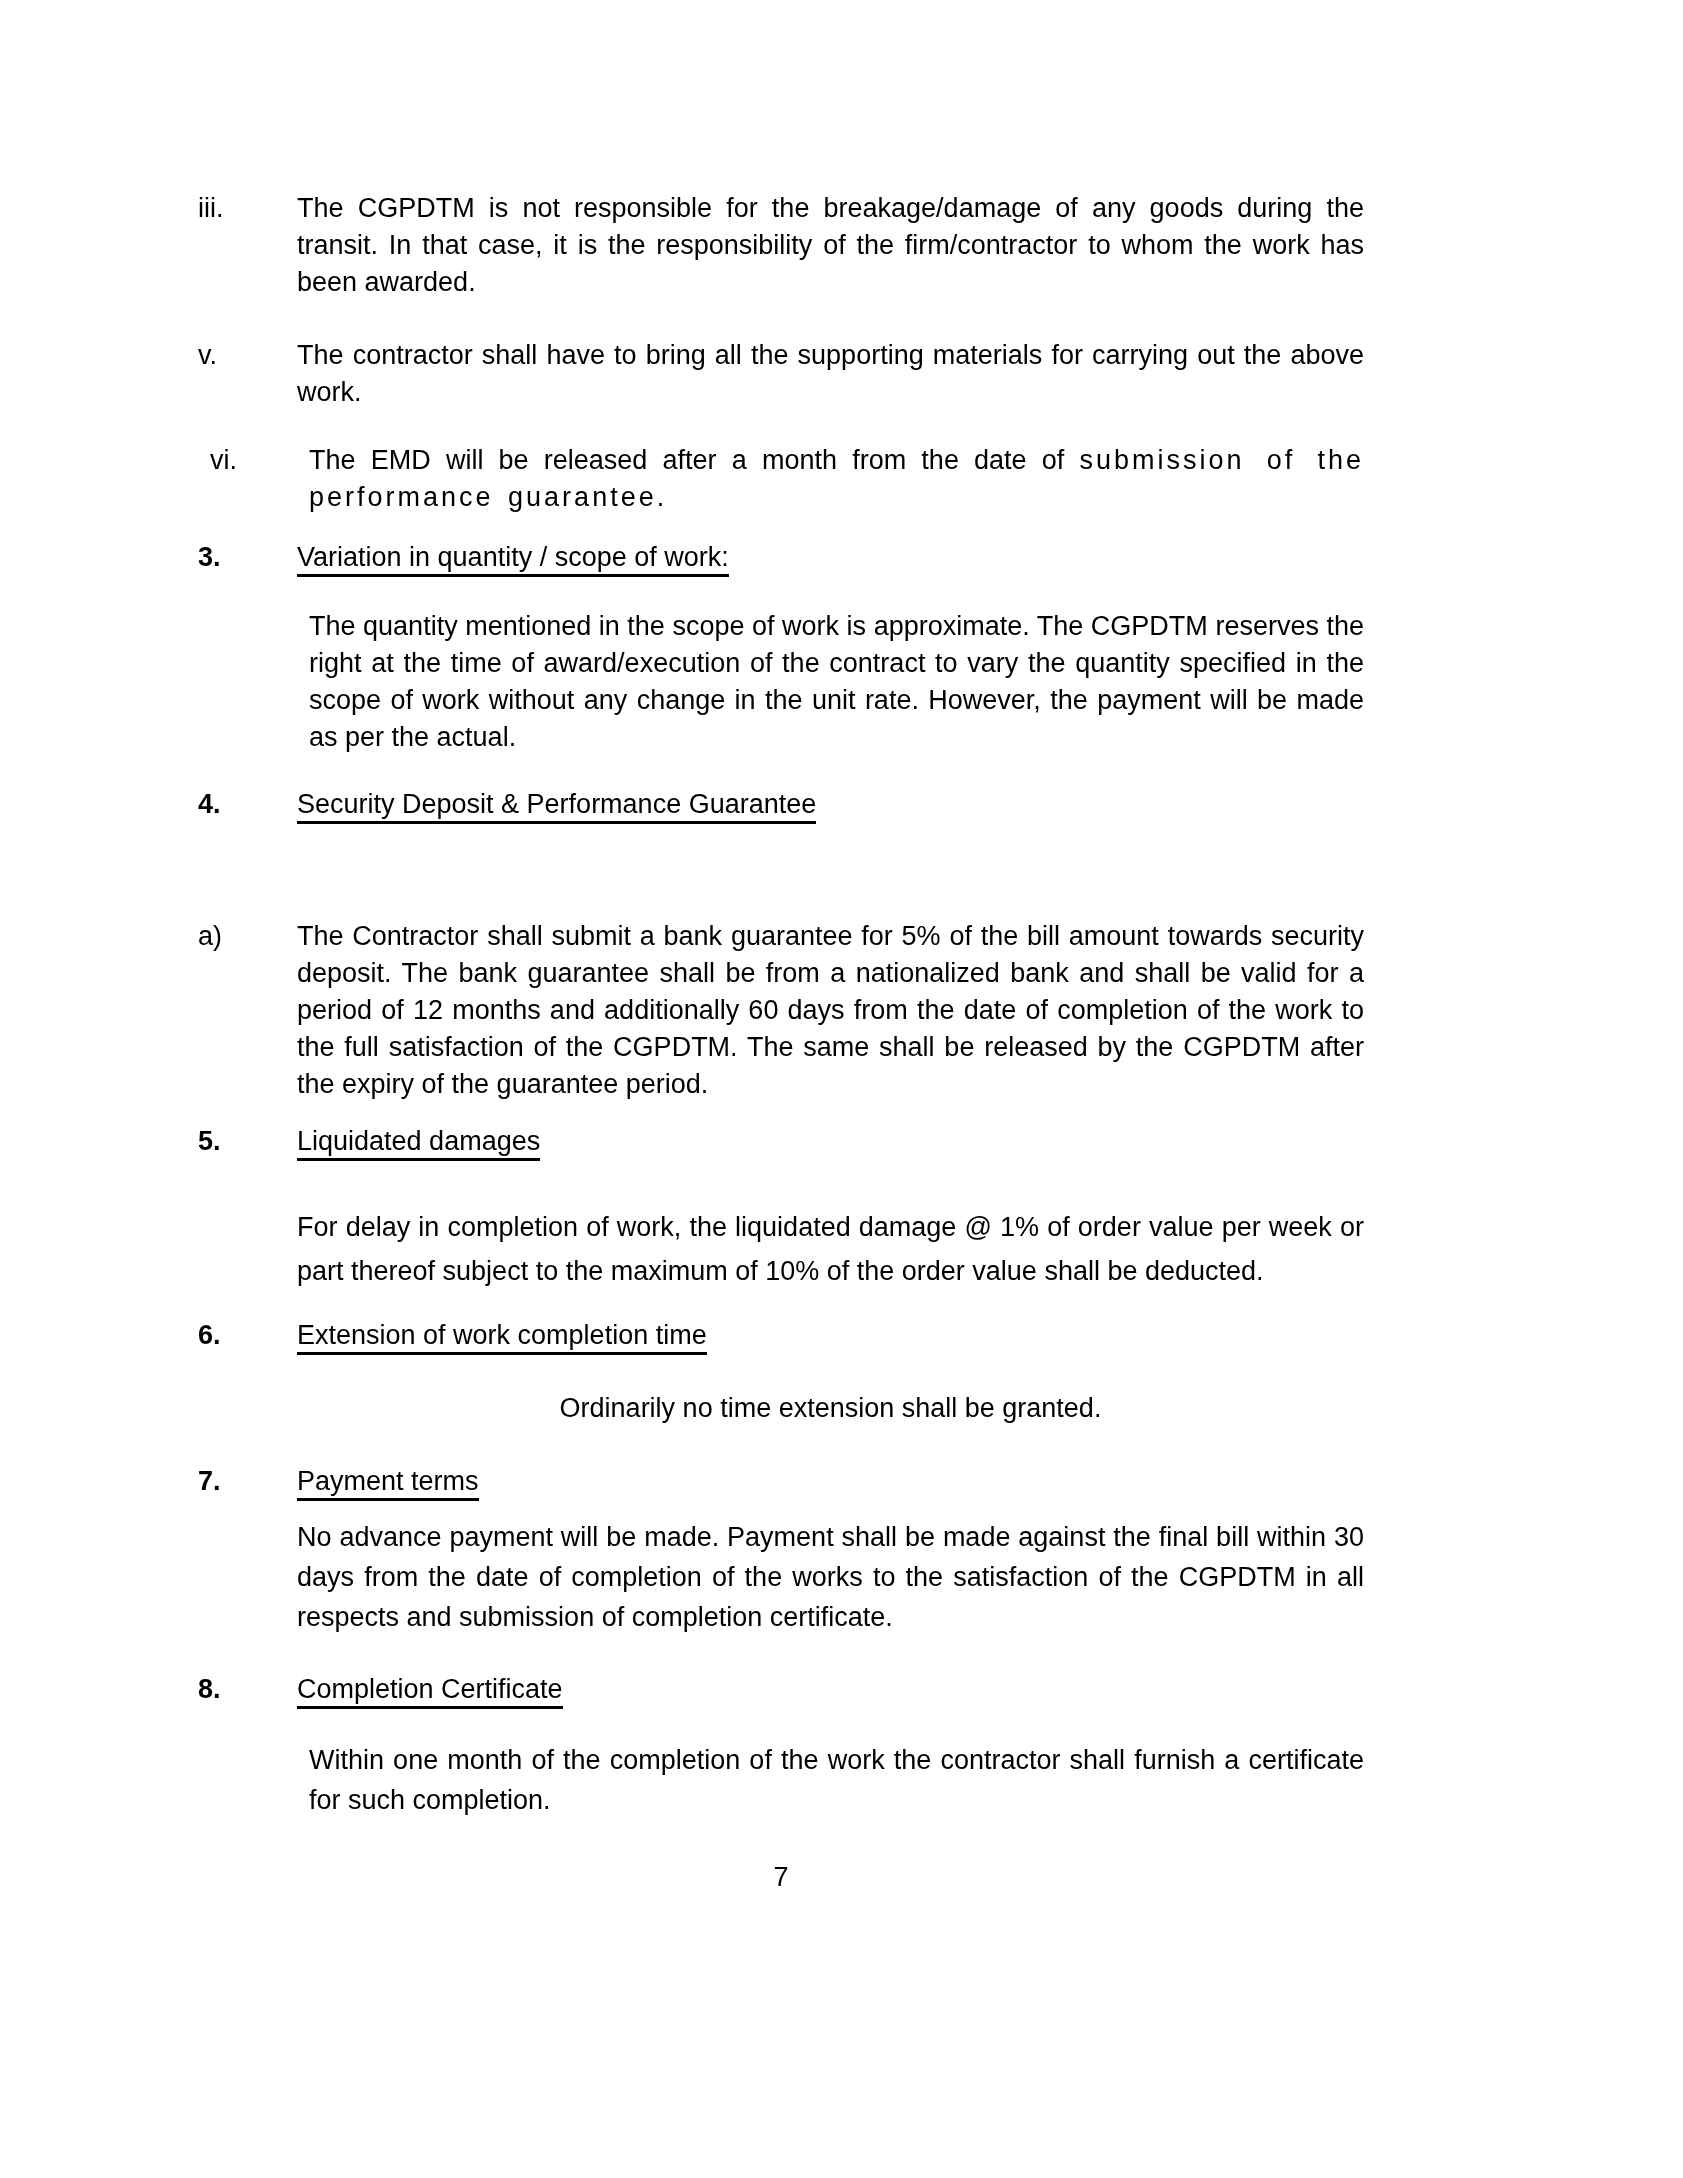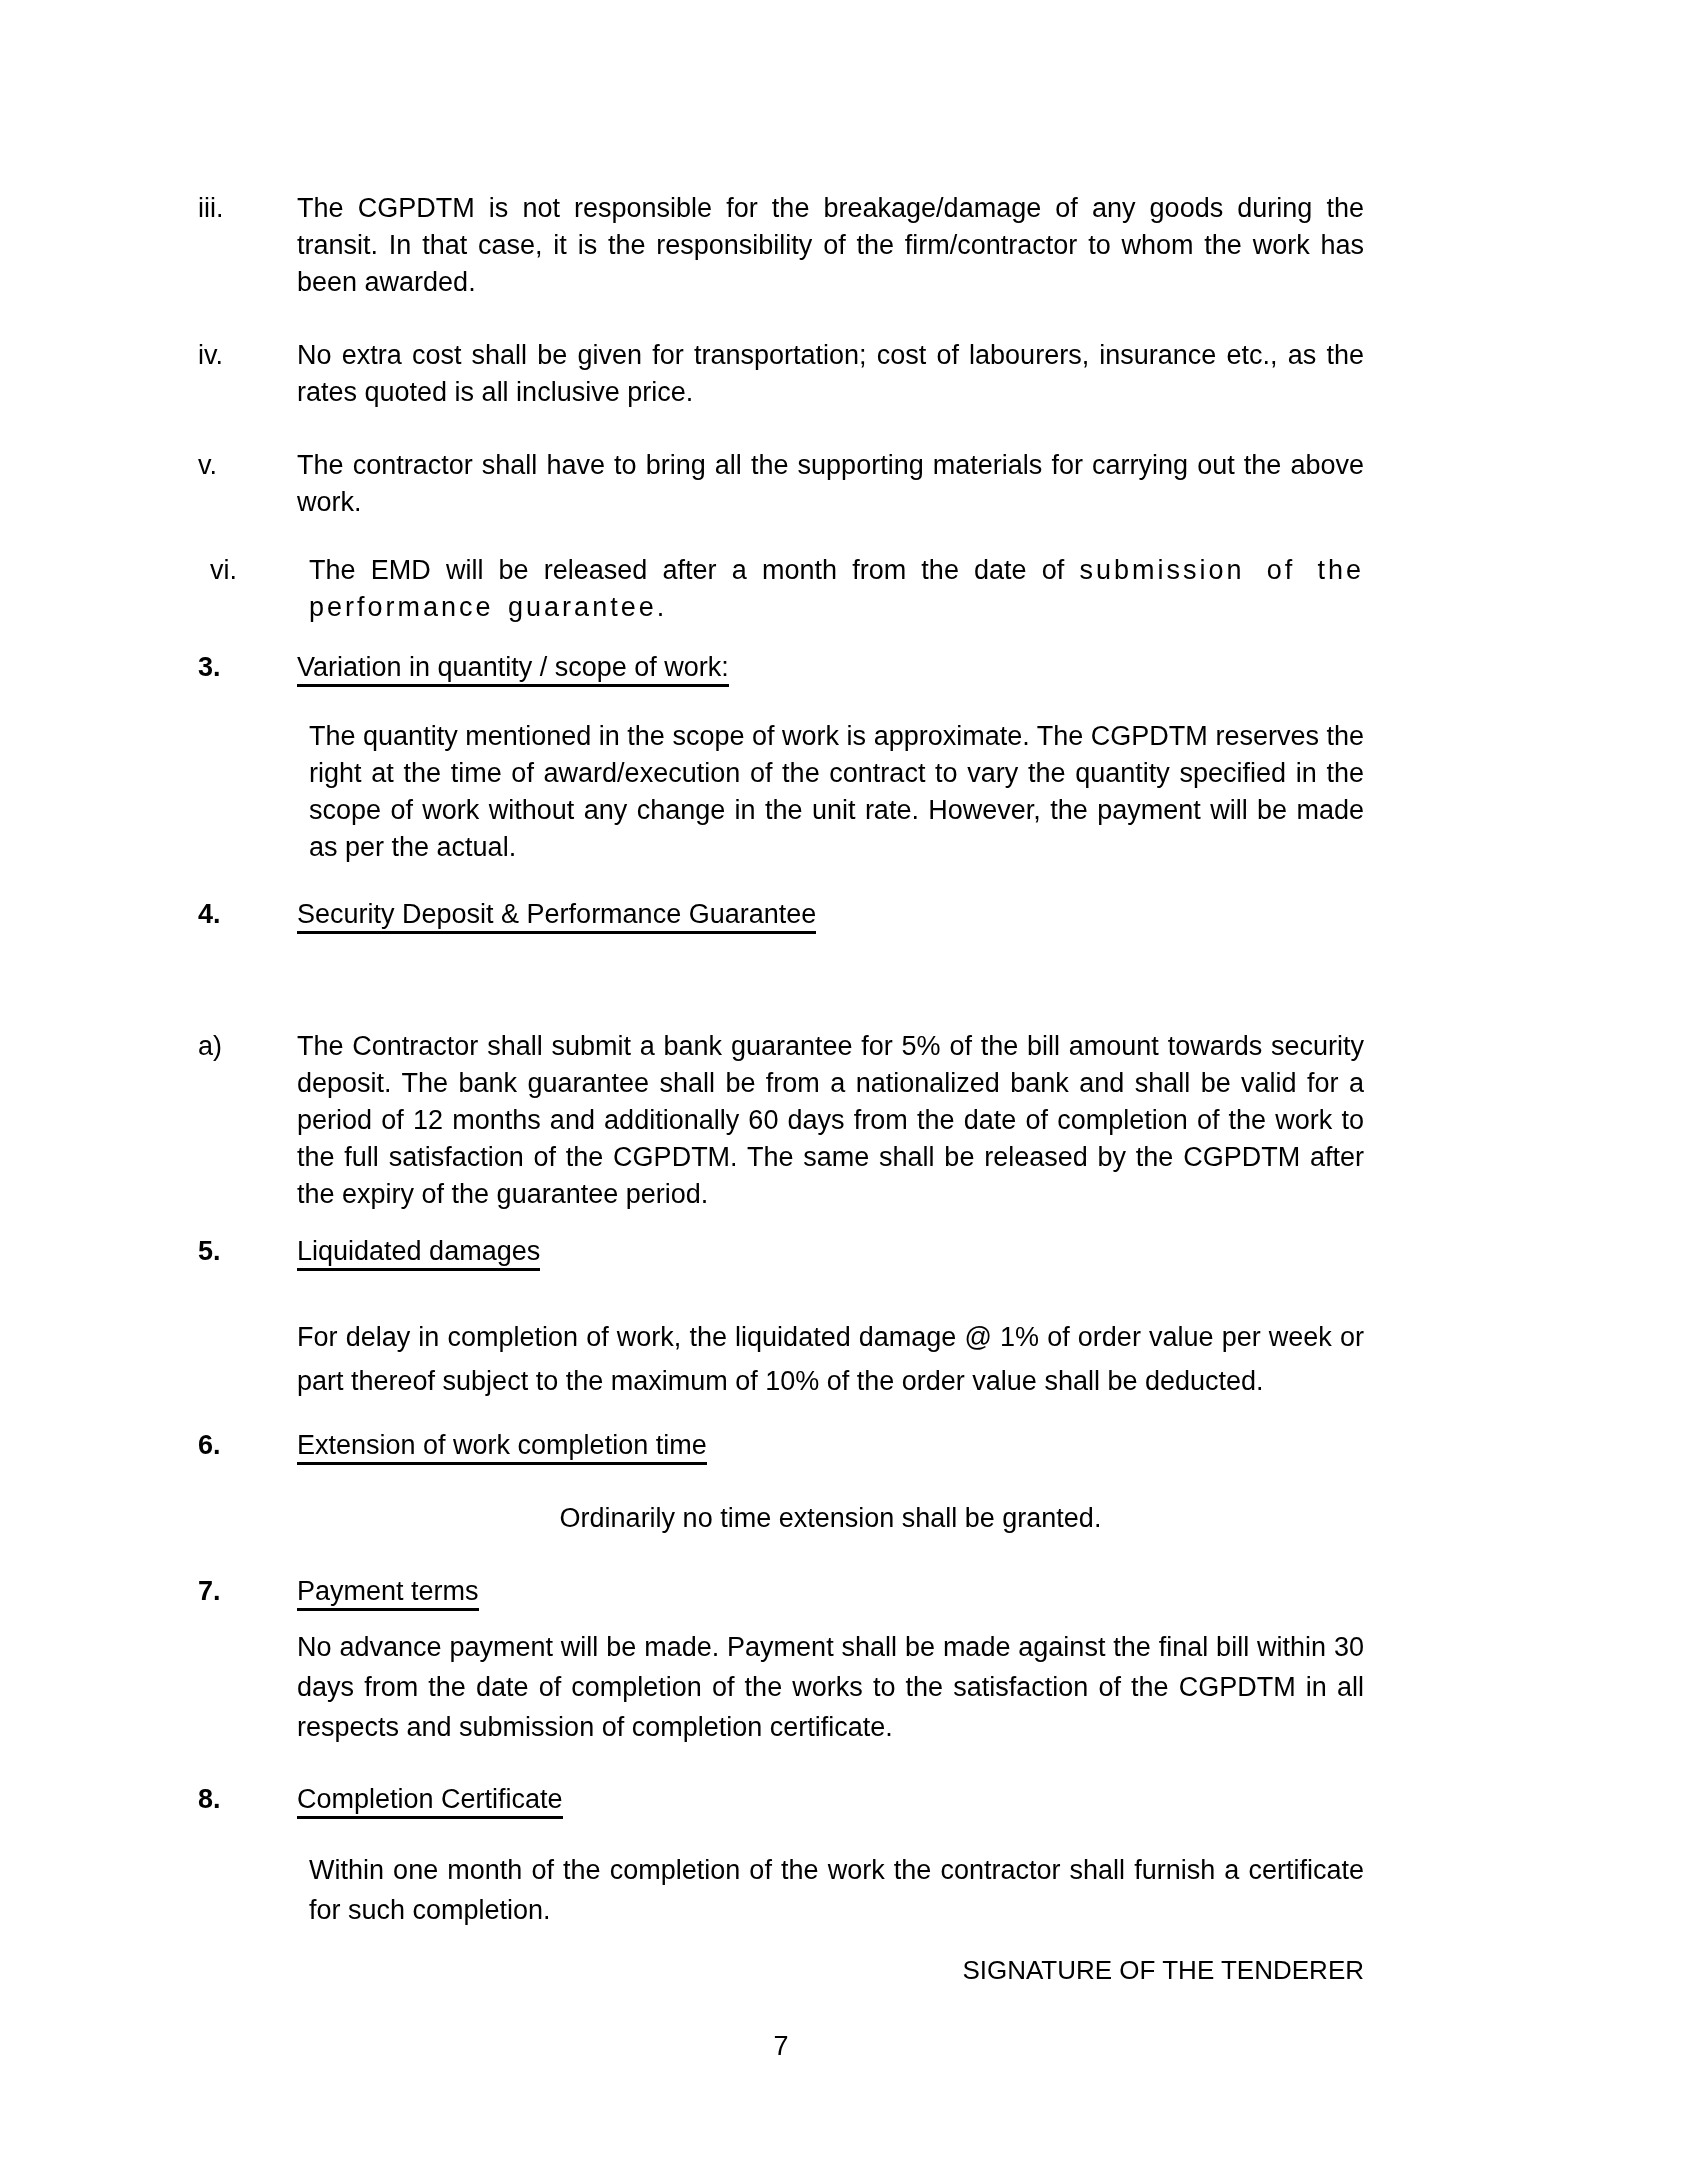--- a/index.html
+++ b/index.html
@@ -62,24 +62,20 @@
 </head>
 <body>
 
 <div class="page">
 
   <div class="row">
     <div class="marker">iii.</div>
     <div class="bodytext">The CGPDTM is not responsible for the breakage/damage of any goods during the transit. In that case, it is the responsibility of the firm/contractor to whom the work has been awarded.</div>
   </div>
 
-  <div class="row mt-36">
-    <div class="marker">iv.</div>
-    <div class="bodytext">No extra cost shall be given for transportation; cost of labourers, insurance etc., as the rates quoted is all inclusive price.</div>
-  </div>
 
   <div class="row mt-36">
     <div class="marker">v.</div>
     <div class="bodytext">The contractor shall have to bring all the supporting materials for carrying out the above work.</div>
   </div>
 
   <div class="row mt-31">
     <div class="marker">vi.</div>
     <div class="bodytext"><span>The EMD will be released after a month from the date of </span><span class="spaced">submission of the performance guarantee.</span></div>
   </div>
@@ -137,18 +133,17 @@
   <div class="row mt-34">
     <div class="marker bold">8.</div>
     <div class="bodytext"><span class="heading-text">Completion Certificate</span></div>
   </div>
 
   <div class="row mt-31">
     <div class="marker"></div>
     <div class="bodytext loose">Within one month of the completion of the work the contractor shall furnish a certificate for such completion.</div>
   </div>
 
-  <div class="signature mt-22">SIGNATURE OF THE TENDERER</div>
 
   <div class="page-number mt-39">7</div>
 
 </div>
 
 
 </body></html>

